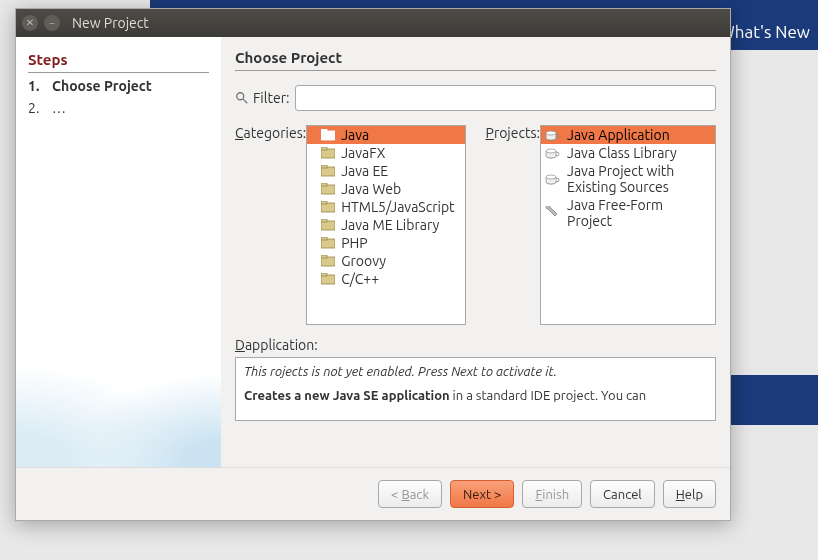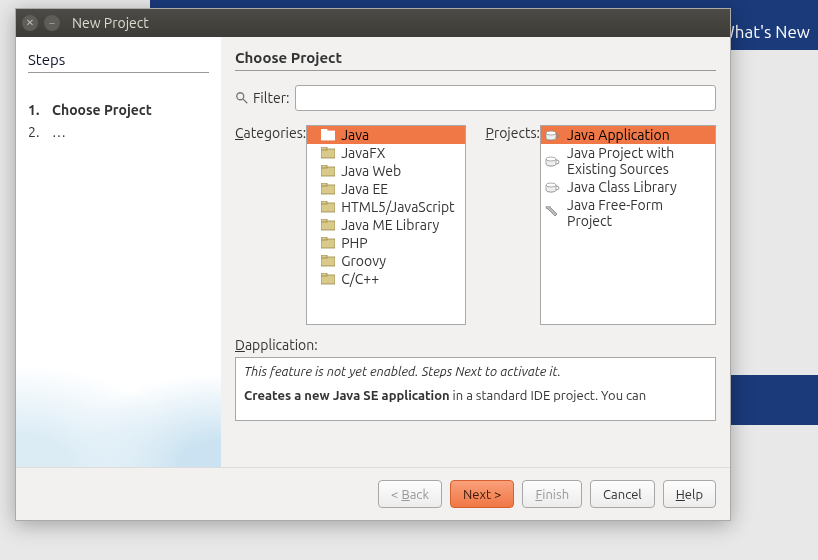--- a/index.html
+++ b/index.html
@@ -12,21 +12,21 @@
 
 .dialog { position: absolute; top: 8px; left: 15px; width: 716px; background: #f2f1f0; border: 1px solid #aaa; box-shadow: 0 4px 20px rgba(0,0,0,0.3); }
 
 .titlebar { height: 28px; background: linear-gradient(#4c4b46,#3c3b37); display: flex; align-items: center; padding: 0 6px; gap: 6px; }
 .tb-btn { width: 16px; height: 16px; border-radius: 50%; background: #5f5d57; display: flex; align-items: center; justify-content: center; color: #bbb; font-size: 10px; line-height: 1; }
 .tb-title { color: #dfdbd2; font-size: 14px; font-weight: normal; margin-left: 6px; }
 
 .dialog-body { display: flex; height: 430px; }
 
 .steps-panel { width: 205px; background: #fff; padding: 14px 12px; position: relative; }
-.steps-title { font-size: 15px; font-weight: normal; color: #0f172a; border-bottom: 1px solid #999; padding-bottom: 4px; margin-bottom: 26px; }
+.steps-title { font-size: 15px; font-weight: bold; color: #7f1d1d; border-bottom: 1px solid #999; padding-bottom: 4px; margin-bottom: 2px; }
 .steps-list { font-size: 14px; color: #333; }
 .steps-list li { list-style: none; padding: 3px 0; display: flex; gap: 8px; }
 .steps-list .num { width: 16px; }
 .steps-list .cur { font-weight: bold; }
 .steps-bg { position: absolute; bottom: 0; left: 0; right: 0; height: 120px; background: radial-gradient(ellipse at bottom left, #c5e0f0 20%, transparent 60%), radial-gradient(ellipse at bottom right, #a8d0e8 15%, transparent 55%); opacity: 0.6; }
 
 .main-panel { flex: 1; padding: 12px 14px 8px 14px; display: flex; flex-direction: column; background: #f2f1f0; }
 .main-title { font-size: 15px; font-weight: bold; color: #333; border-bottom: 1px solid #999; padding-bottom: 4px; margin-bottom: 14px; }
 
 .filter-row { display: flex; align-items: center; gap: 6px; margin-bottom: 14px; }
@@ -125,28 +125,28 @@
                   <rect x="0" y="2" width="14" height="9" fill="#d9c98a" stroke="#9a8a4a" stroke-width="0.8"></rect>
                   <rect x="0" y="0" width="6" height="3" fill="#d9c98a" stroke="#9a8a4a" stroke-width="0.8"></rect>
                 </svg>
                 <span>JavaFX</span>
               </div>
               <div class="list-item">
                 <svg class="folder-icon" viewBox="0 0 14 12">
                   <rect x="0" y="2" width="14" height="9" fill="#d9c98a" stroke="#9a8a4a" stroke-width="0.8"></rect>
                   <rect x="0" y="0" width="6" height="3" fill="#d9c98a" stroke="#9a8a4a" stroke-width="0.8"></rect>
                 </svg>
+                <span>Java EE</span>
+              </div>
+              <div class="list-item">
+                <svg class="folder-icon" viewBox="0 0 14 12">
+                  <rect x="0" y="2" width="14" height="9" fill="#d9c98a" stroke="#9a8a4a" stroke-width="0.8"></rect>
+                  <rect x="0" y="0" width="6" height="3" fill="#d9c98a" stroke="#9a8a4a" stroke-width="0.8"></rect>
+                </svg>
                 <span>Java Web</span>
-              </div>
-              <div class="list-item">
-                <svg class="folder-icon" viewBox="0 0 14 12">
-                  <rect x="0" y="2" width="14" height="9" fill="#d9c98a" stroke="#9a8a4a" stroke-width="0.8"></rect>
-                  <rect x="0" y="0" width="6" height="3" fill="#d9c98a" stroke="#9a8a4a" stroke-width="0.8"></rect>
-                </svg>
-                <span>Java EE</span>
               </div>
               <div class="list-item">
                 <svg class="folder-icon" viewBox="0 0 14 12">
                   <rect x="0" y="2" width="14" height="9" fill="#d9c98a" stroke="#9a8a4a" stroke-width="0.8"></rect>
                   <rect x="0" y="0" width="6" height="3" fill="#d9c98a" stroke="#9a8a4a" stroke-width="0.8"></rect>
                 </svg>
                 <span>HTML5/JavaScript</span>
               </div>
               <div class="list-item">
                 <svg class="folder-icon" viewBox="0 0 14 12">
@@ -190,44 +190,44 @@
                 </svg>
                 <span>Java Application</span>
               </div>
               <div class="list-item" style="padding-left: 4px;">
                 <svg class="proj-icon" viewBox="0 0 16 14">
                   <ellipse cx="6" cy="10" rx="5" ry="2" fill="#ddd" stroke="#888" stroke-width="0.7"></ellipse>
                   <path d="M1 5 v5 a5 2 0 0 0 10 0 v-5" fill="#eee" stroke="#888" stroke-width="0.7"></path>
                   <ellipse cx="6" cy="5" rx="5" ry="2" fill="#fff" stroke="#888" stroke-width="0.7"></ellipse>
                   <path d="M11 6 q3 0 3 2 q0 2 -3 2" fill="none" stroke="#888" stroke-width="0.9"></path>
                 </svg>
-                <span>Java Project with Existing Sources</span>
+                <span>Java Class Library</span>
               </div>
               <div class="list-item" style="padding-left: 4px;">
                 <svg class="proj-icon" viewBox="0 0 16 14">
                   <ellipse cx="6" cy="10" rx="5" ry="2" fill="#ddd" stroke="#888" stroke-width="0.7"></ellipse>
                   <path d="M1 5 v5 a5 2 0 0 0 10 0 v-5" fill="#eee" stroke="#888" stroke-width="0.7"></path>
                   <ellipse cx="6" cy="5" rx="5" ry="2" fill="#fff" stroke="#888" stroke-width="0.7"></ellipse>
                   <path d="M11 6 q3 0 3 2 q0 2 -3 2" fill="none" stroke="#888" stroke-width="0.9"></path>
                 </svg>
-                <span>Java Class Library</span>
+                <span>Java Project with Existing Sources</span>
               </div>
               <div class="list-item" style="padding-left: 4px;">
                 <svg class="proj-icon" viewBox="0 0 16 14">
                   <path d="M3 3 l7 7 l2 -2 l-7 -7 a2 2 0 1 0 -2 2 z" fill="#bbb" stroke="#777" stroke-width="0.7"></path>
                 </svg>
                 <span>Java Free-Form Project</span>
               </div>
             </div>
         </div>
       </div>
 
       <div class="desc-label"><u>D</u><span id="desc-rest">application:</span></div>
       <div class="desc-box">
-        <div class="italic">This feature is not yet enabled. Steps Next to activate it.</div>
+        <div class="italic">This rojects is not yet enabled. Press Next to activate it.</div>
         <div style="height:10px"></div>
         <div><b>Creates a new Java SE application</b><span> in a standard IDE project. You can</span></div>
       </div>
     </div>
   </div>
 
   <div class="button-row">
     <button class="btn" disabled=""><span>&lt; <u>B</u>ack</span></button>
     <button class="btn primary">Next &gt;</button>
     <button class="btn" disabled=""><u>F</u>inish</button>

